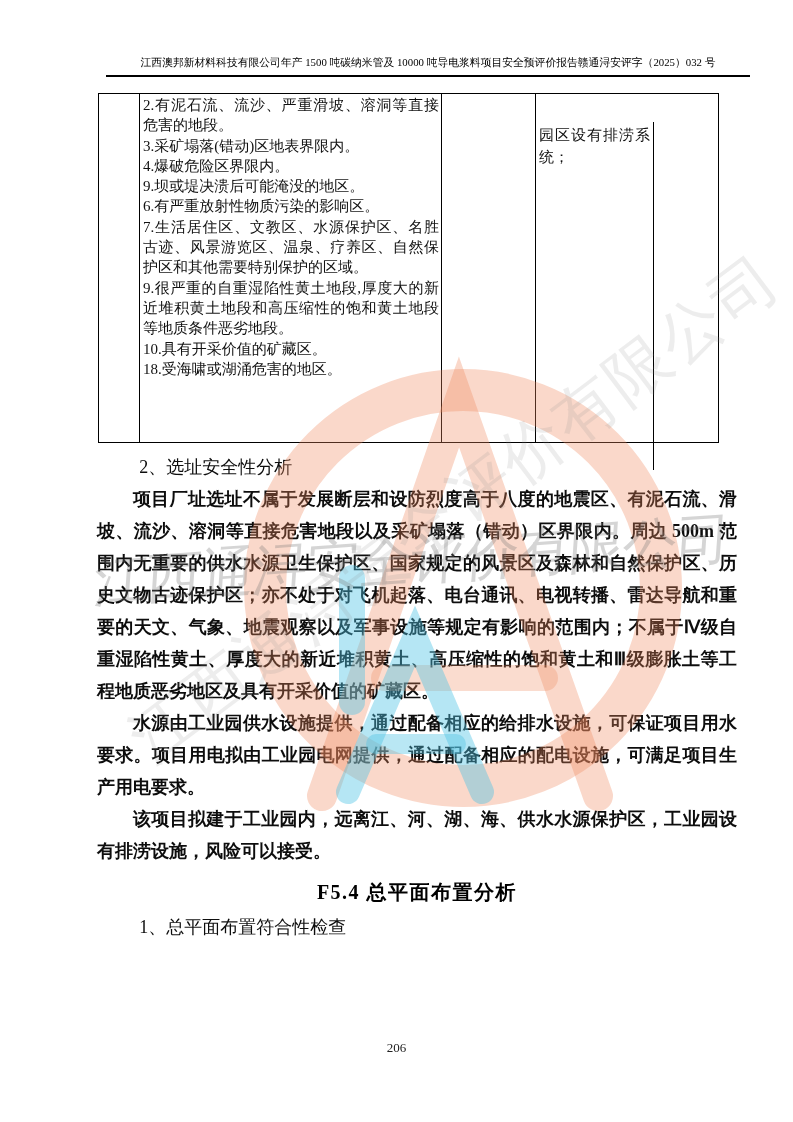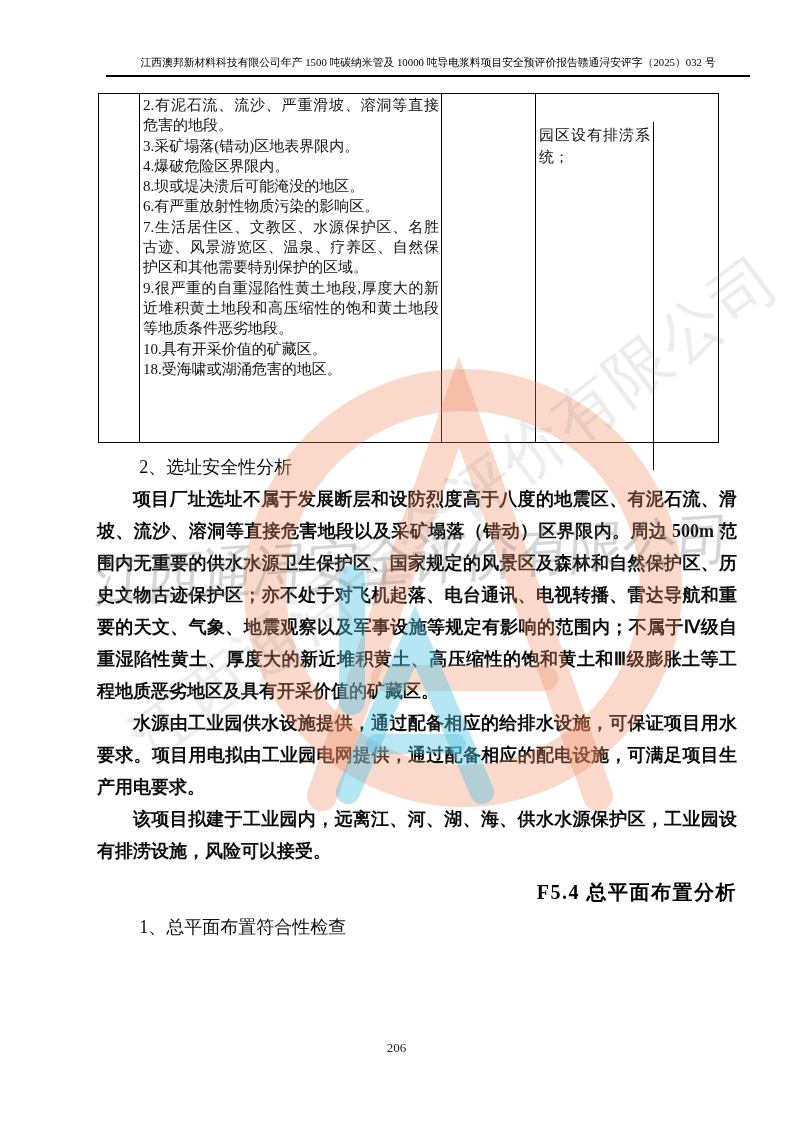--- a/index.html
+++ b/index.html
@@ -31,21 +31,21 @@
   .c2 .item { margin:0; }
   
   .body-text {
     position:absolute; left:97px; top:451px; width:640px;
     font-size:18px; line-height:32px; text-align:justify; color:#0d0d0d;
   }
   .body-text .sub { text-indent:2.35em; }
   .body-text p { margin:0; text-indent:2em;font-weight:bold; }
   .heading-f54 {
     font-weight:bold; font-size:20px; line-height:34px; margin-top:8px;
-    text-indent:0; letter-spacing:1.5px; text-align:right; color:#000;
+    text-indent:0; letter-spacing:1.5px; text-align:center; color:#000;
   }
   .sub2 { text-indent:2.35em; line-height:36px; }
   
   .page-number {
     position:absolute; left:0; top:1040px; width:100%;
     text-align:center; font-size:13px; color:#222;
   }
   
   .wm-layer { position:absolute; inset:0; pointer-events:none; }
   .wm-gray-main {
@@ -68,21 +68,21 @@
 <div class="page">
 
   <div class="doc-header">江西澳邦新材料科技有限公司年产 1500 吨碳纳米管及 10000 吨导电浆料项目安全预评价报告赣通浔安评字（2025）032 号</div>
 
   <div class="tbl">
     <div class="cell c1"></div>
     <div class="cell c2">
       <div class="item">2.有泥石流、流沙、严重滑坡、溶洞等直接危害的地段。</div>
       <div class="item">3.采矿塌落(错动)区地表界限内。</div>
       <div class="item">4.爆破危险区界限内。</div>
-      <div class="item">8.坝或堤决溃后可能淹没的地区。</div>
+      <div class="item">9.坝或堤决溃后可能淹没的地区。</div>
       <div class="item">6.有严重放射性物质污染的影响区。</div>
       <div class="item">7.生活居住区、文教区、水源保护区、名胜古迹、风景游览区、温泉、疗养区、自然保护区和其他需要特别保护的区域。</div>
       <div class="item">9.很严重的自重湿陷性黄土地段,厚度大的新近堆积黄土地段和高压缩性的饱和黄土地段等地质条件恶劣地段。</div>
       <div class="item">10.具有开采价值的矿藏区。</div>
       <div class="item">18.受海啸或湖涌危害的地区。</div>
     </div>
     <div class="cell c3"></div>
     <div class="cell c4">园区设有排涝系统；</div>
     <div class="cell c5"></div>
   </div>

